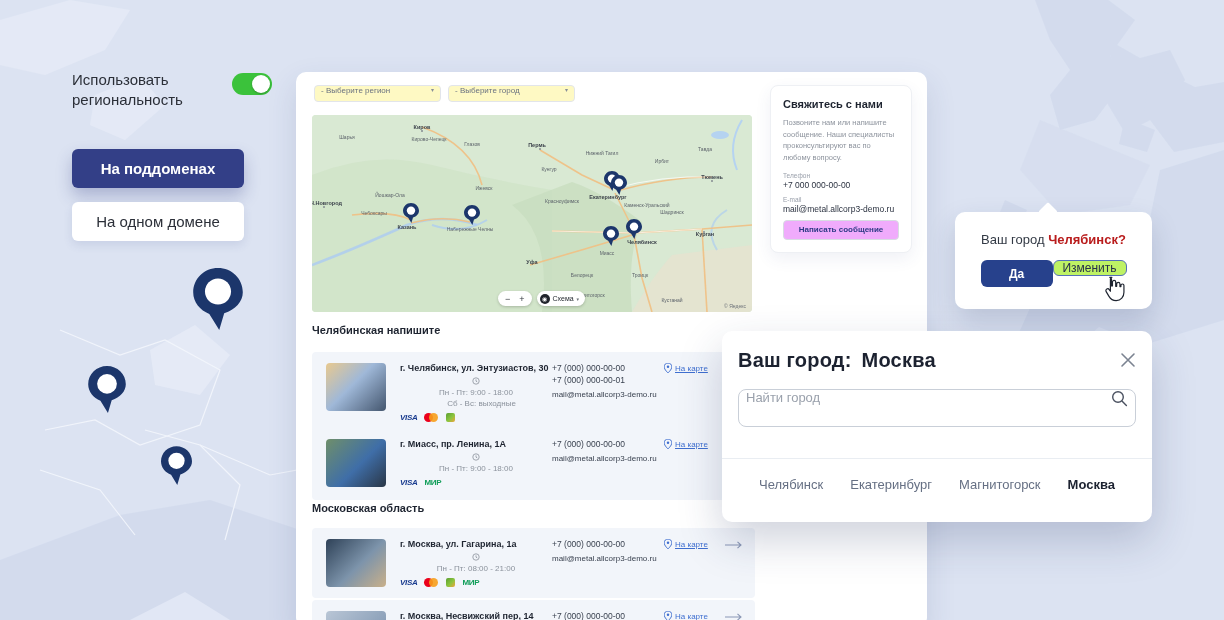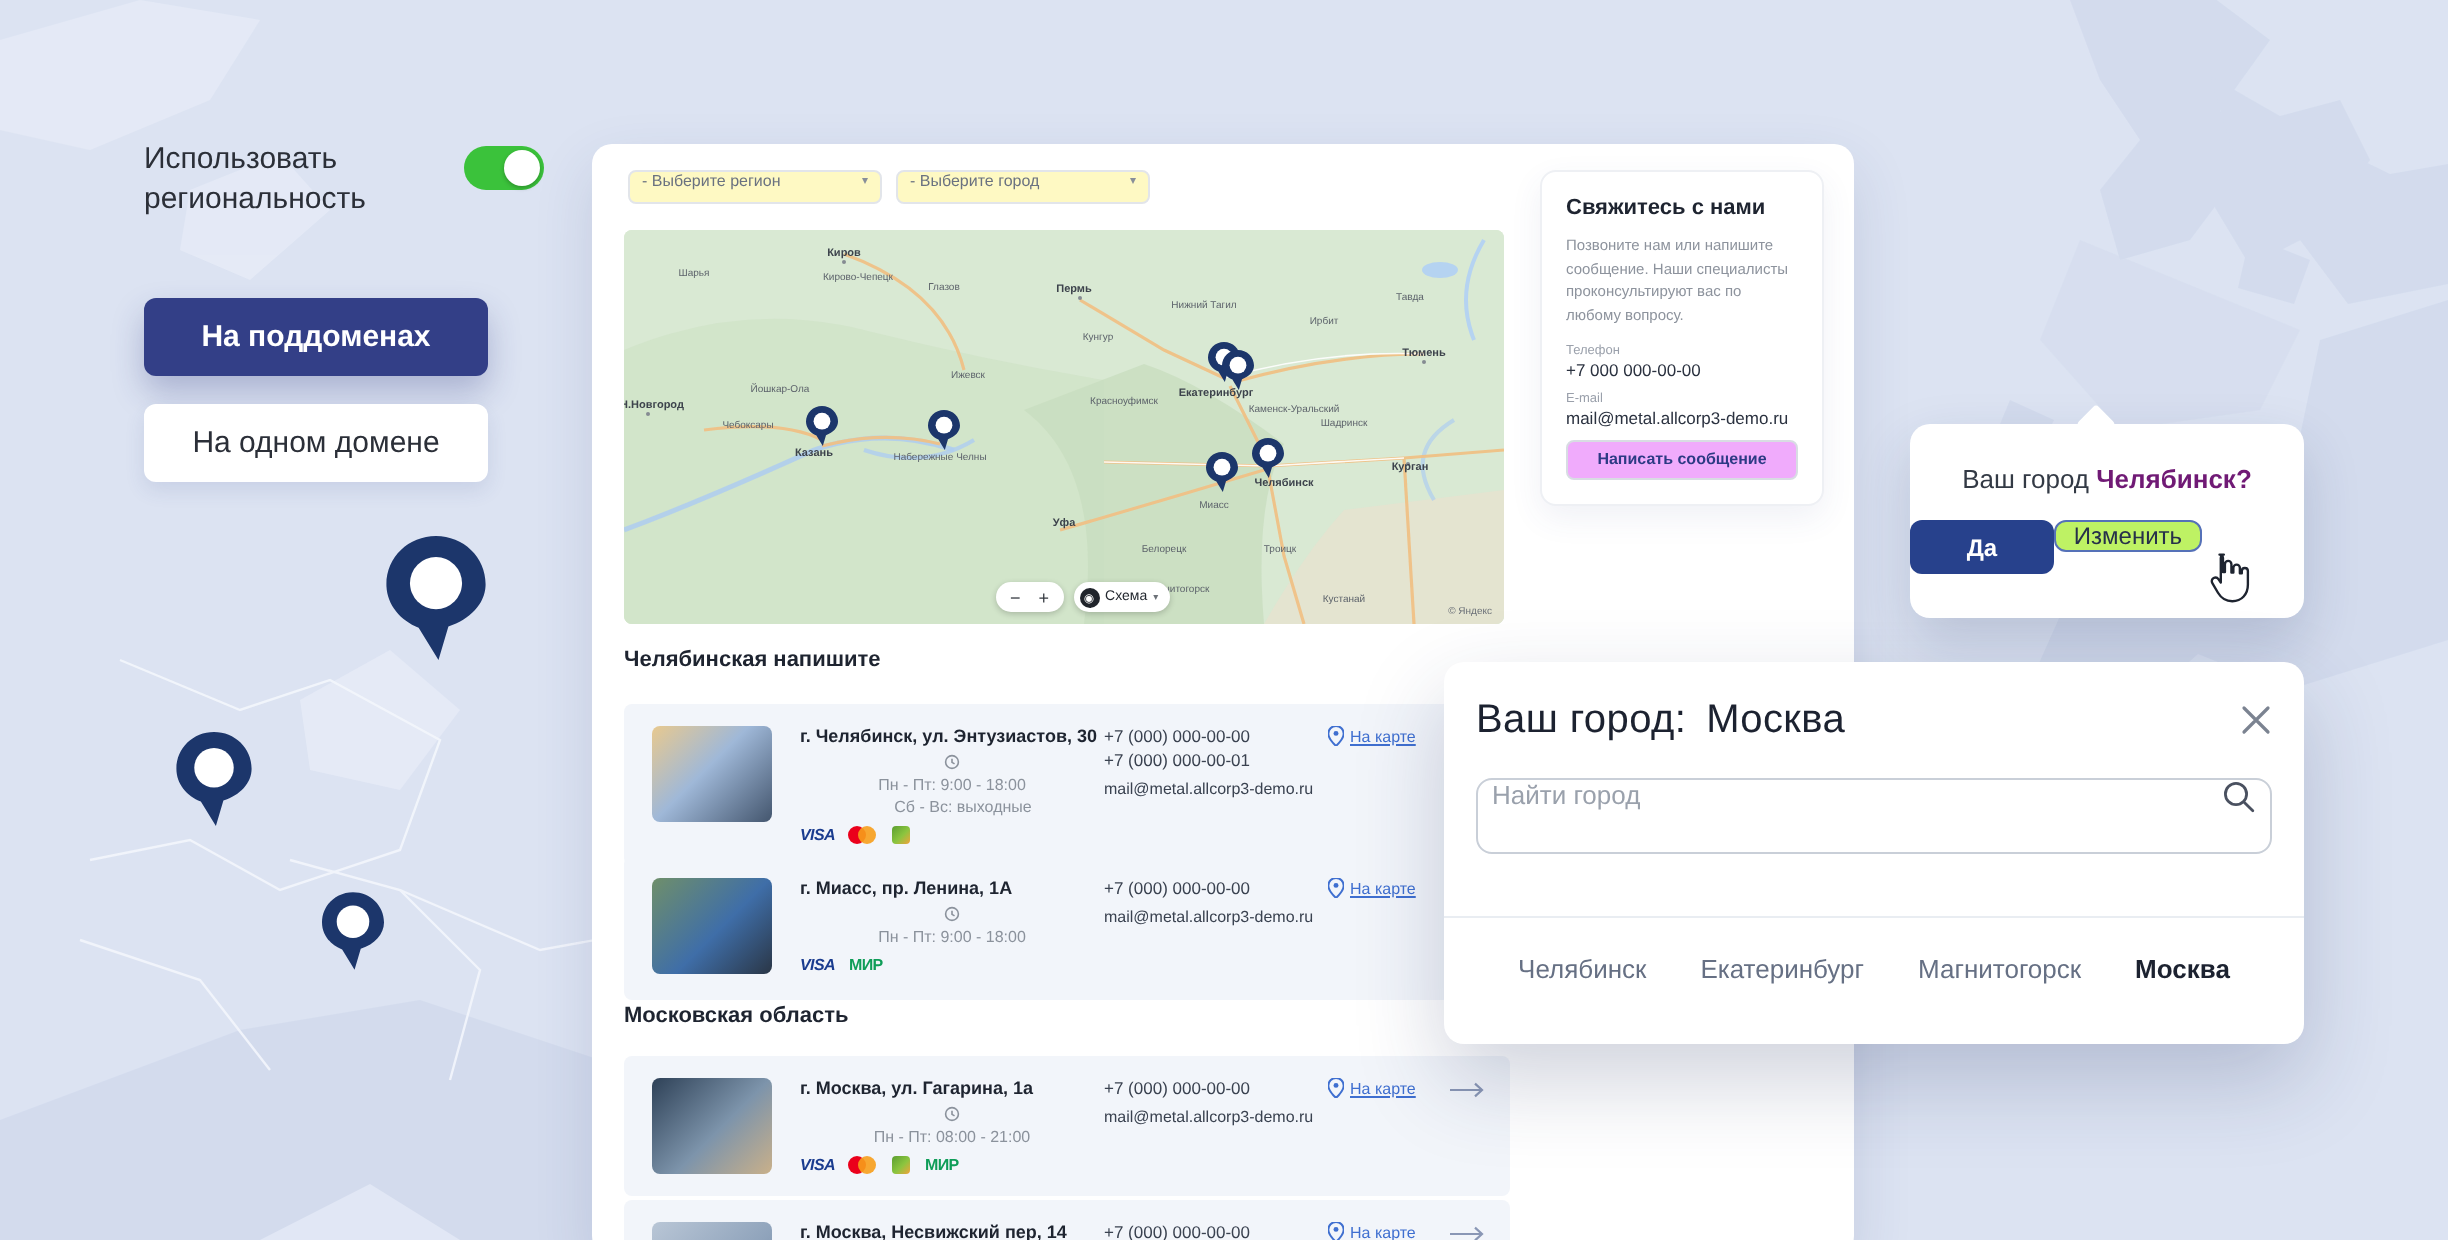--- a/index.html
+++ b/index.html
@@ -71,33 +71,33 @@
   .email-line { font-size:8px; color:#3a4250; margin-top:5px; }
   .row-maplink { flex:none; display:flex; align-items:center; gap:3px; margin-left:2px; cursor:pointer; }
   .row-maplink span { font-size:8px; color:#3f6fd0; text-decoration:underline; }
   .row-arrow { margin-left:auto; margin-top:2px; cursor:pointer; }
 
   
   .city-popup { position:absolute; left:955px; top:212px; width:197px; height:97px; background:#fff; border-radius:10px; z-index:3;
                 box-shadow:0 12px 28px rgba(35,48,95,.18); }
   .city-popup::before { content:""; position:absolute; left:86px; top:-7px; width:14px; height:14px; background:#fff; transform:rotate(45deg); border-radius:2px; }
   .popup-q { text-align:center; font-size:13px; color:#333a45; margin-top:20px; }
-  .popup-q b { color:#701a75; }
-  .popup-btns { display:flex; justify-content:flex-start; gap:0; margin-top:13px;border-radius:11px; }
+  .popup-q b { color:#b91c1c; }
+  .popup-btns { display:flex; justify-content:center; gap:0; margin-top:13px;border-radius:11px; }
   .btn-yes { width:72px; height:27px; background:#27418c; color:#fff; border-radius:6px; font-size:12px; font-weight:bold;
              display:flex; align-items:center; justify-content:center; cursor:pointer; }
   .btn-change { width:74px; height:16px; background:#bef264; border:1.5px solid #5571b8; color:#26304a; border-radius:6px; font-size:12px;
                 display:flex; align-items:center; justify-content:center; cursor:pointer; }
   .cursor-hand { position:absolute; left:1100px; top:274px; z-index:4; pointer-events:none; }
 
   
   .city-modal { position:absolute; left:722px; top:331px; width:430px; height:191px; background:#fff; border-radius:10px; z-index:3;
                 box-shadow:0 18px 44px rgba(35,48,95,.22); }
   .modal-head { display:flex; align-items:flex-start; padding:18px 16px 0 16px; }
-  .modal-title { font-size:20px; font-weight:normal; color:#1c2230; letter-spacing:.2px; }
+  .modal-title { font-size:20px; font-weight:bold; color:#1c2230; letter-spacing:.2px; }
   .modal-title .city { margin-left:10px; }
   .modal-close { margin-left:auto; margin-top:3px; cursor:pointer; }
   .search-box { position:absolute; left:16px; top:58px; width:398px; height:38px; border:1px solid #c9cfd8; border-radius:8px;
                 display:flex; align-items:flex-start; padding:0 7px; }
   .search-box input { border:none; outline:none; flex:1; font-size:13px; color:#333; font-family:"Liberation Sans",sans-serif; background:transparent; }
   .search-box input::placeholder { color:#9aa1ac; }
   .modal-divider { position:absolute; left:0; top:127px; width:100%; height:1px; background:#e9edf2; }
   .cities-row { position:absolute; left:0; top:146px; width:100%; display:flex; justify-content:center; gap:27px; }
   .city-item { font-size:13px; color:#667084; cursor:pointer; }
   .city-item.active { font-weight:bold; color:#1c2230; }

